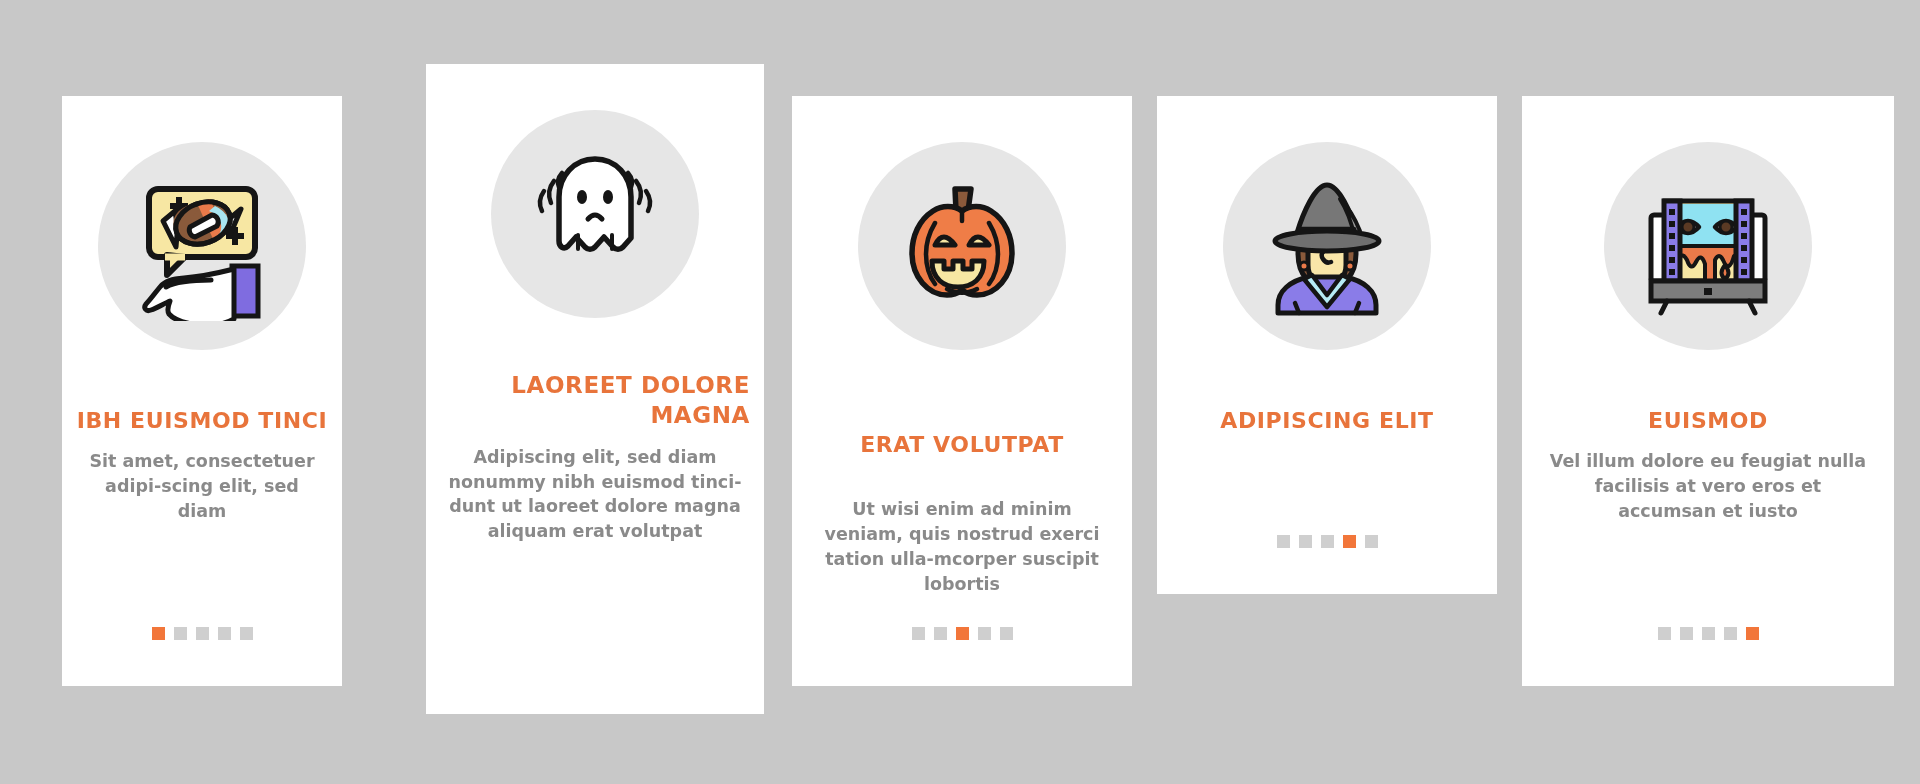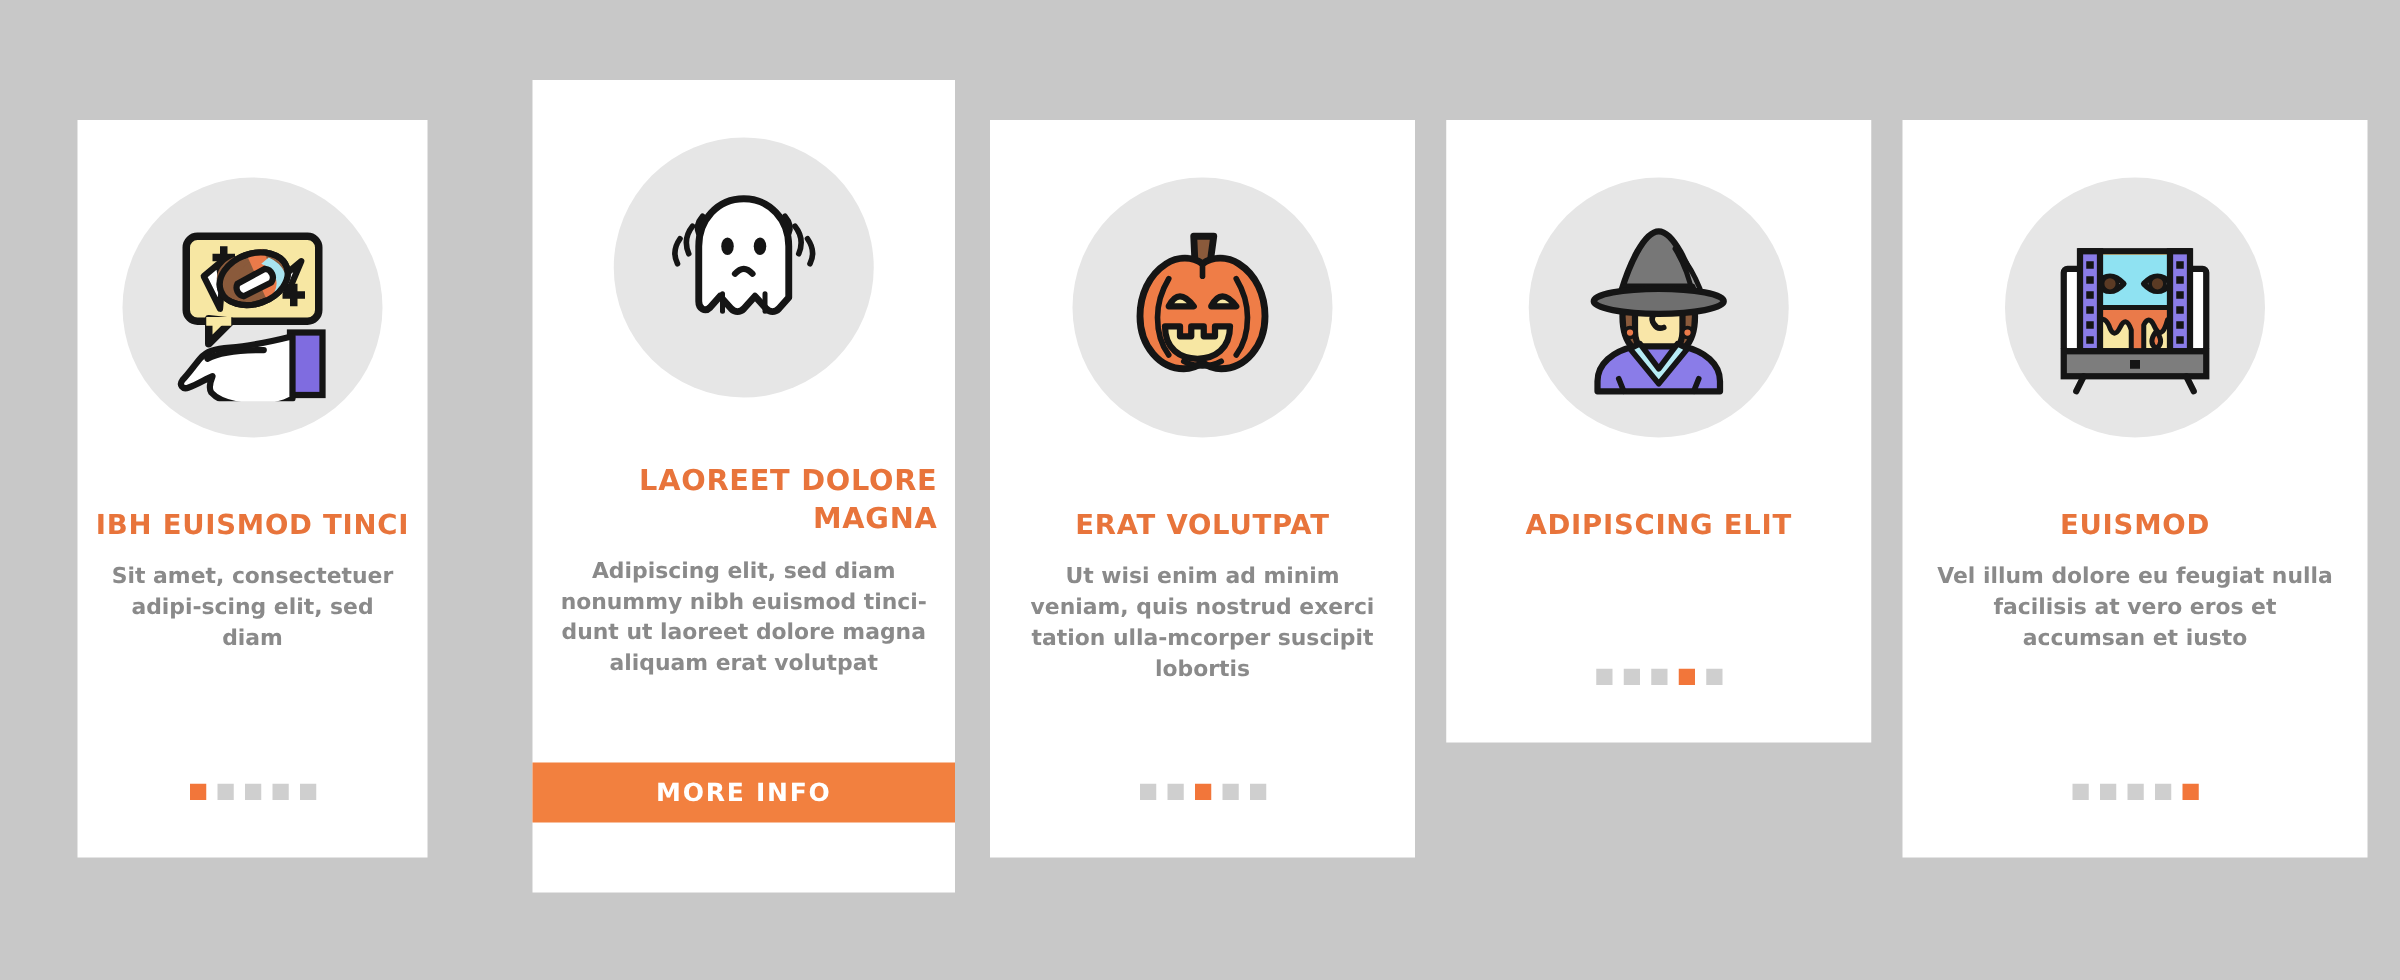--- a/index.html
+++ b/index.html
@@ -22,21 +22,21 @@
     position: absolute;
     background: #ffffff;
     box-sizing: border-box;
     display: flex;
     flex-direction: column;
     align-items: center;
   }
   
   .card-1 { left: 62px;   top: 96px; width: 280px; height: 590px; }
   .card-2 { left: 426px;  top: 64px; width: 338px; height: 650px; }
-  .card-3 { left: 792px;  top: 96px; width: 340px; height: 590px; }
+  .card-3 { left: 792px;  top: 96px; width: 340px; height: 590px; gap: 24px; }
   .card-4 { left: 1157px; top: 96px; width: 340px; height: 498px; }
   .card-5 { left: 1522px; top: 96px; width: 372px; height: 590px; }
 
   .icon-wrap {
     margin-top: 46px;
     width: 208px;
     height: 208px;
     border-radius: 50%;
     background: #e6e6e6;
     display: flex;
@@ -172,21 +172,20 @@
         <ellipse cx="88" cy="58" rx="5" ry="7" fill="#151515"></ellipse>
 
         <path d="M68 80 q7 -8 14 0" fill="none" stroke="#151515" stroke-width="5" stroke-linecap="round"></path>
 
         <path d="M58 96 v14" fill="none" stroke="#151515" stroke-width="4" stroke-linecap="round"></path>
         <path d="M92 96 v14" fill="none" stroke="#151515" stroke-width="4" stroke-linecap="round"></path>
       </svg>
     </div>
     <div class="card-title">LAOREET DOLORE MAGNA</div>
     <div class="card-body">Adipiscing elit, sed diam nonummy nibh euismod tinci-dunt ut laoreet dolore magna aliquam erat volutpat</div>
-    <button class="more-btn">MORE INFO</button>
   </div>
 
   <div class="card card-3">
     <div class="icon-wrap">
       <svg width="150" height="150" viewBox="0 0 150 150">
 
         <path d="M68 18 h16 l-3 22 h-12 z" fill="#8a5a3b" stroke="#151515" stroke-width="5.5" stroke-linejoin="round"></path>
 
         <path d="M75 40 c-8 -6 -20 -6 -29 0 c-14 9 -21 25 -21 42 c0 24 16 42 35 42 c6 0 11 -2 15 -5 c4 3 9 5 15 5 c19 0 35 -18 35 -42 c0 -17 -7 -33 -21 -42 c-9 -6 -21 -6 -29 0 z" fill="#ef7d47" stroke="#151515" stroke-width="5.5" stroke-linejoin="round"></path>
 

